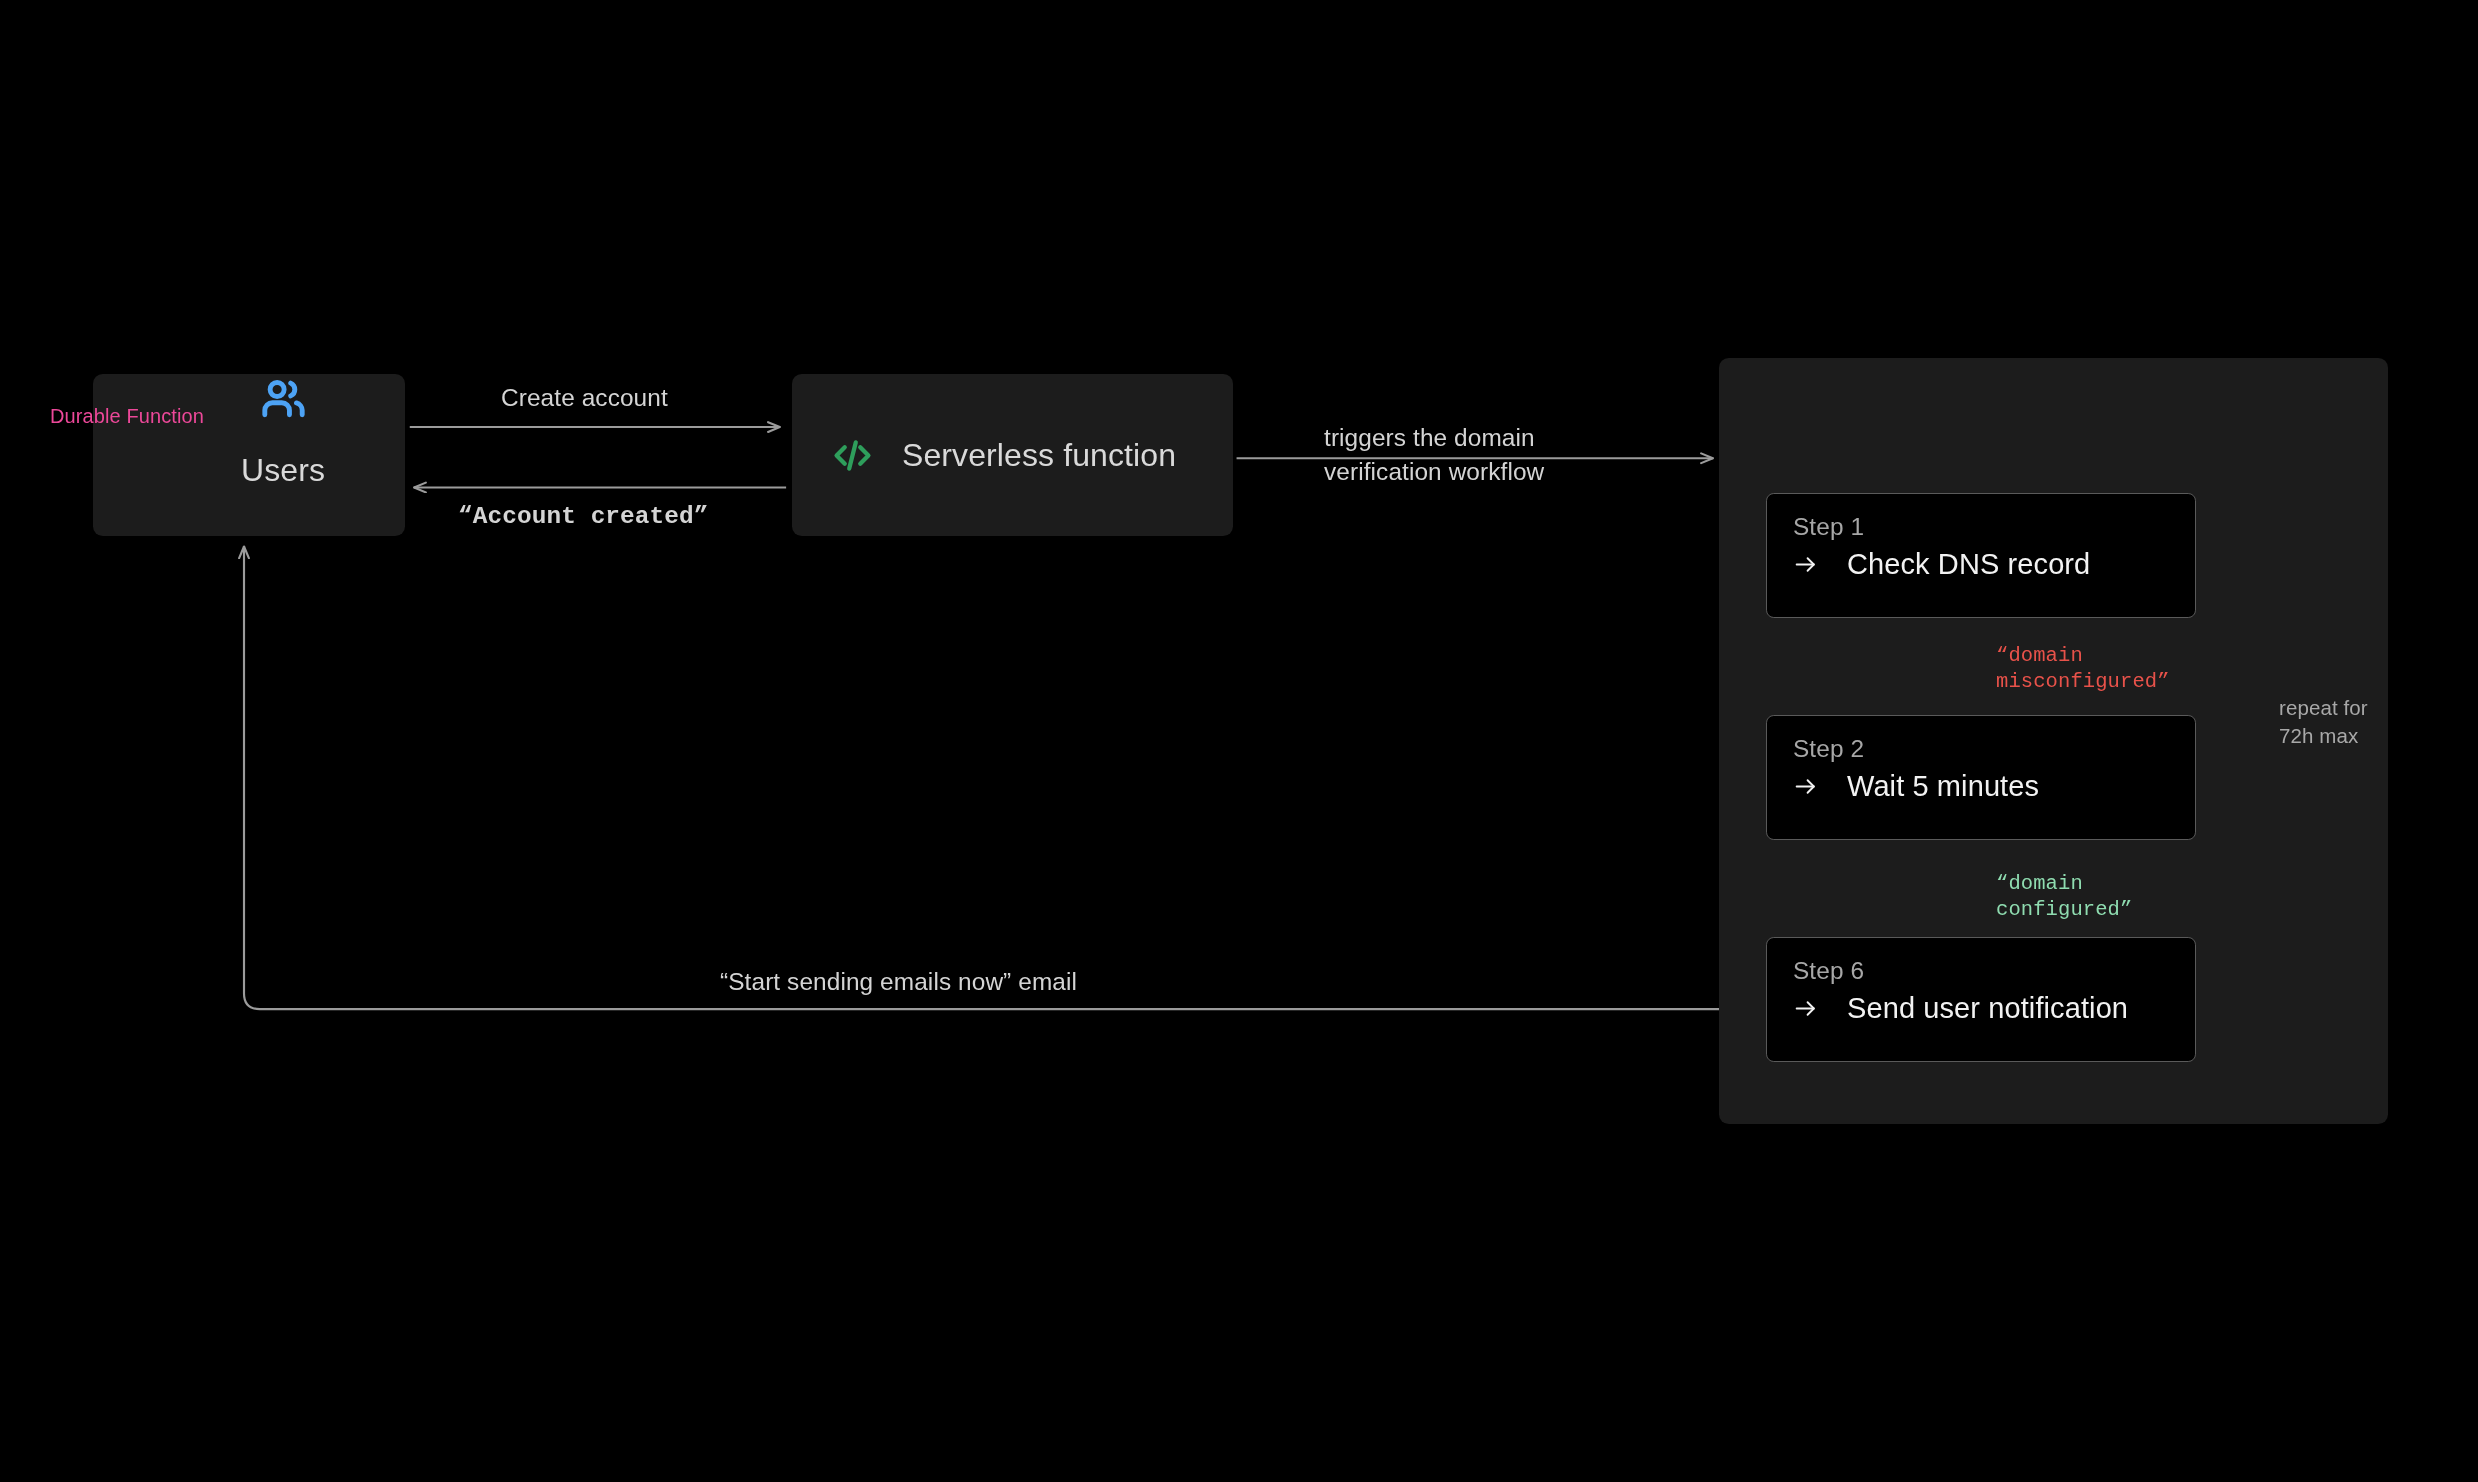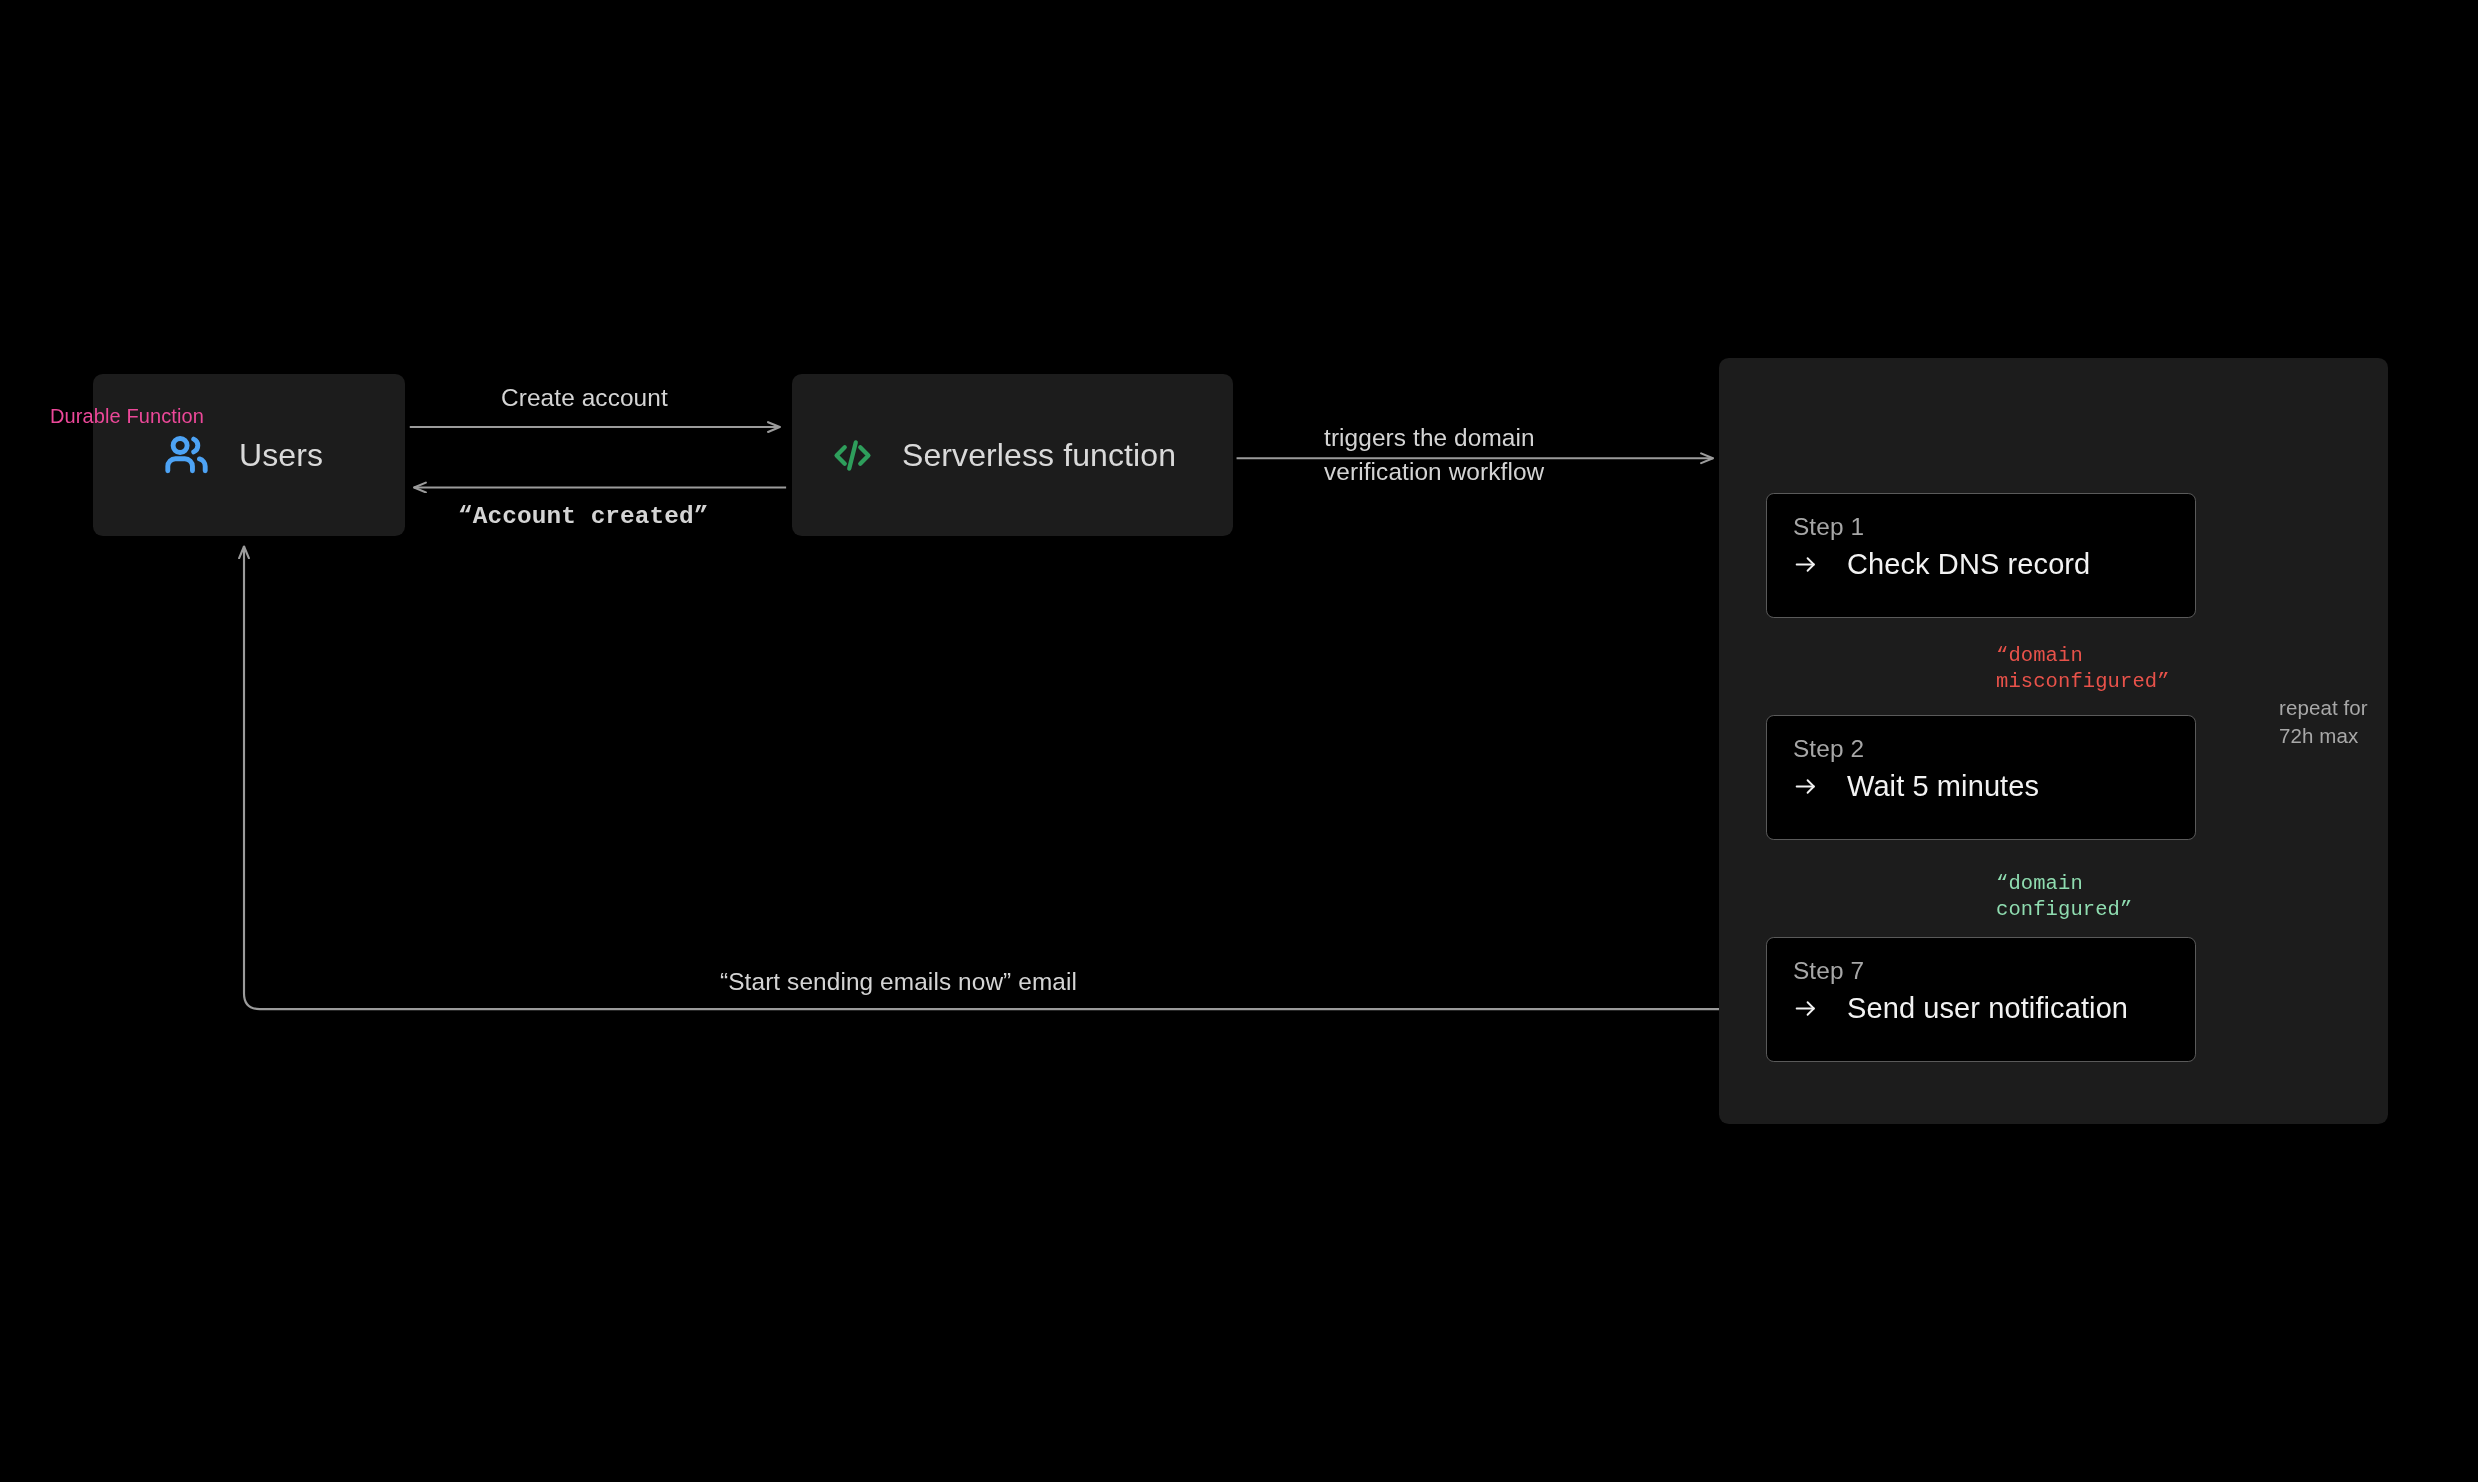--- a/index.html
+++ b/index.html
@@ -34,20 +34,21 @@
     border-radius: 9.8px;
     display: flex;
     align-items: center;
     box-sizing: border-box;
   }
   #users-node {
     left: 93px; top: 374px;
     width: 312px; height: 162px;
     padding-left: 68px;
     gap: 27px;
+    flex-direction: column;
   }
   #serverless-node {
     left: 792px; top: 374px;
     width: 441px; height: 162px;
     padding-left: 36px;
     gap: 25px;
   }
   .node-label {
     color: #d9d9d9;
     font-size: 32px;
@@ -241,21 +242,21 @@
         <svg width="25" height="25" viewBox="0 0 24 24" fill="none" stroke="#f2f2f2" stroke-width="1.8" stroke-linecap="round" stroke-linejoin="round">
           <line x1="3.5" y1="12" x2="20" y2="12"></line>
           <polyline points="14,6 20,12 14,18"></polyline>
         </svg>
       </span>
       <span>Wait 5 minutes</span>
     </div>
   </div>
 
   <div class="step-box" id="step-3">
-    <div class="step-kicker">Step 7</div>
+    <div class="step-kicker">Step 6</div>
     <div class="step-text">
       <span class="step-arrow">
         <svg width="25" height="25" viewBox="0 0 24 24" fill="none" stroke="#f2f2f2" stroke-width="1.8" stroke-linecap="round" stroke-linejoin="round">
           <line x1="3.5" y1="12" x2="20" y2="12"></line>
           <polyline points="14,6 20,12 14,18"></polyline>
         </svg>
       </span>
       <span>Send user notification</span>
     </div>
   </div>

